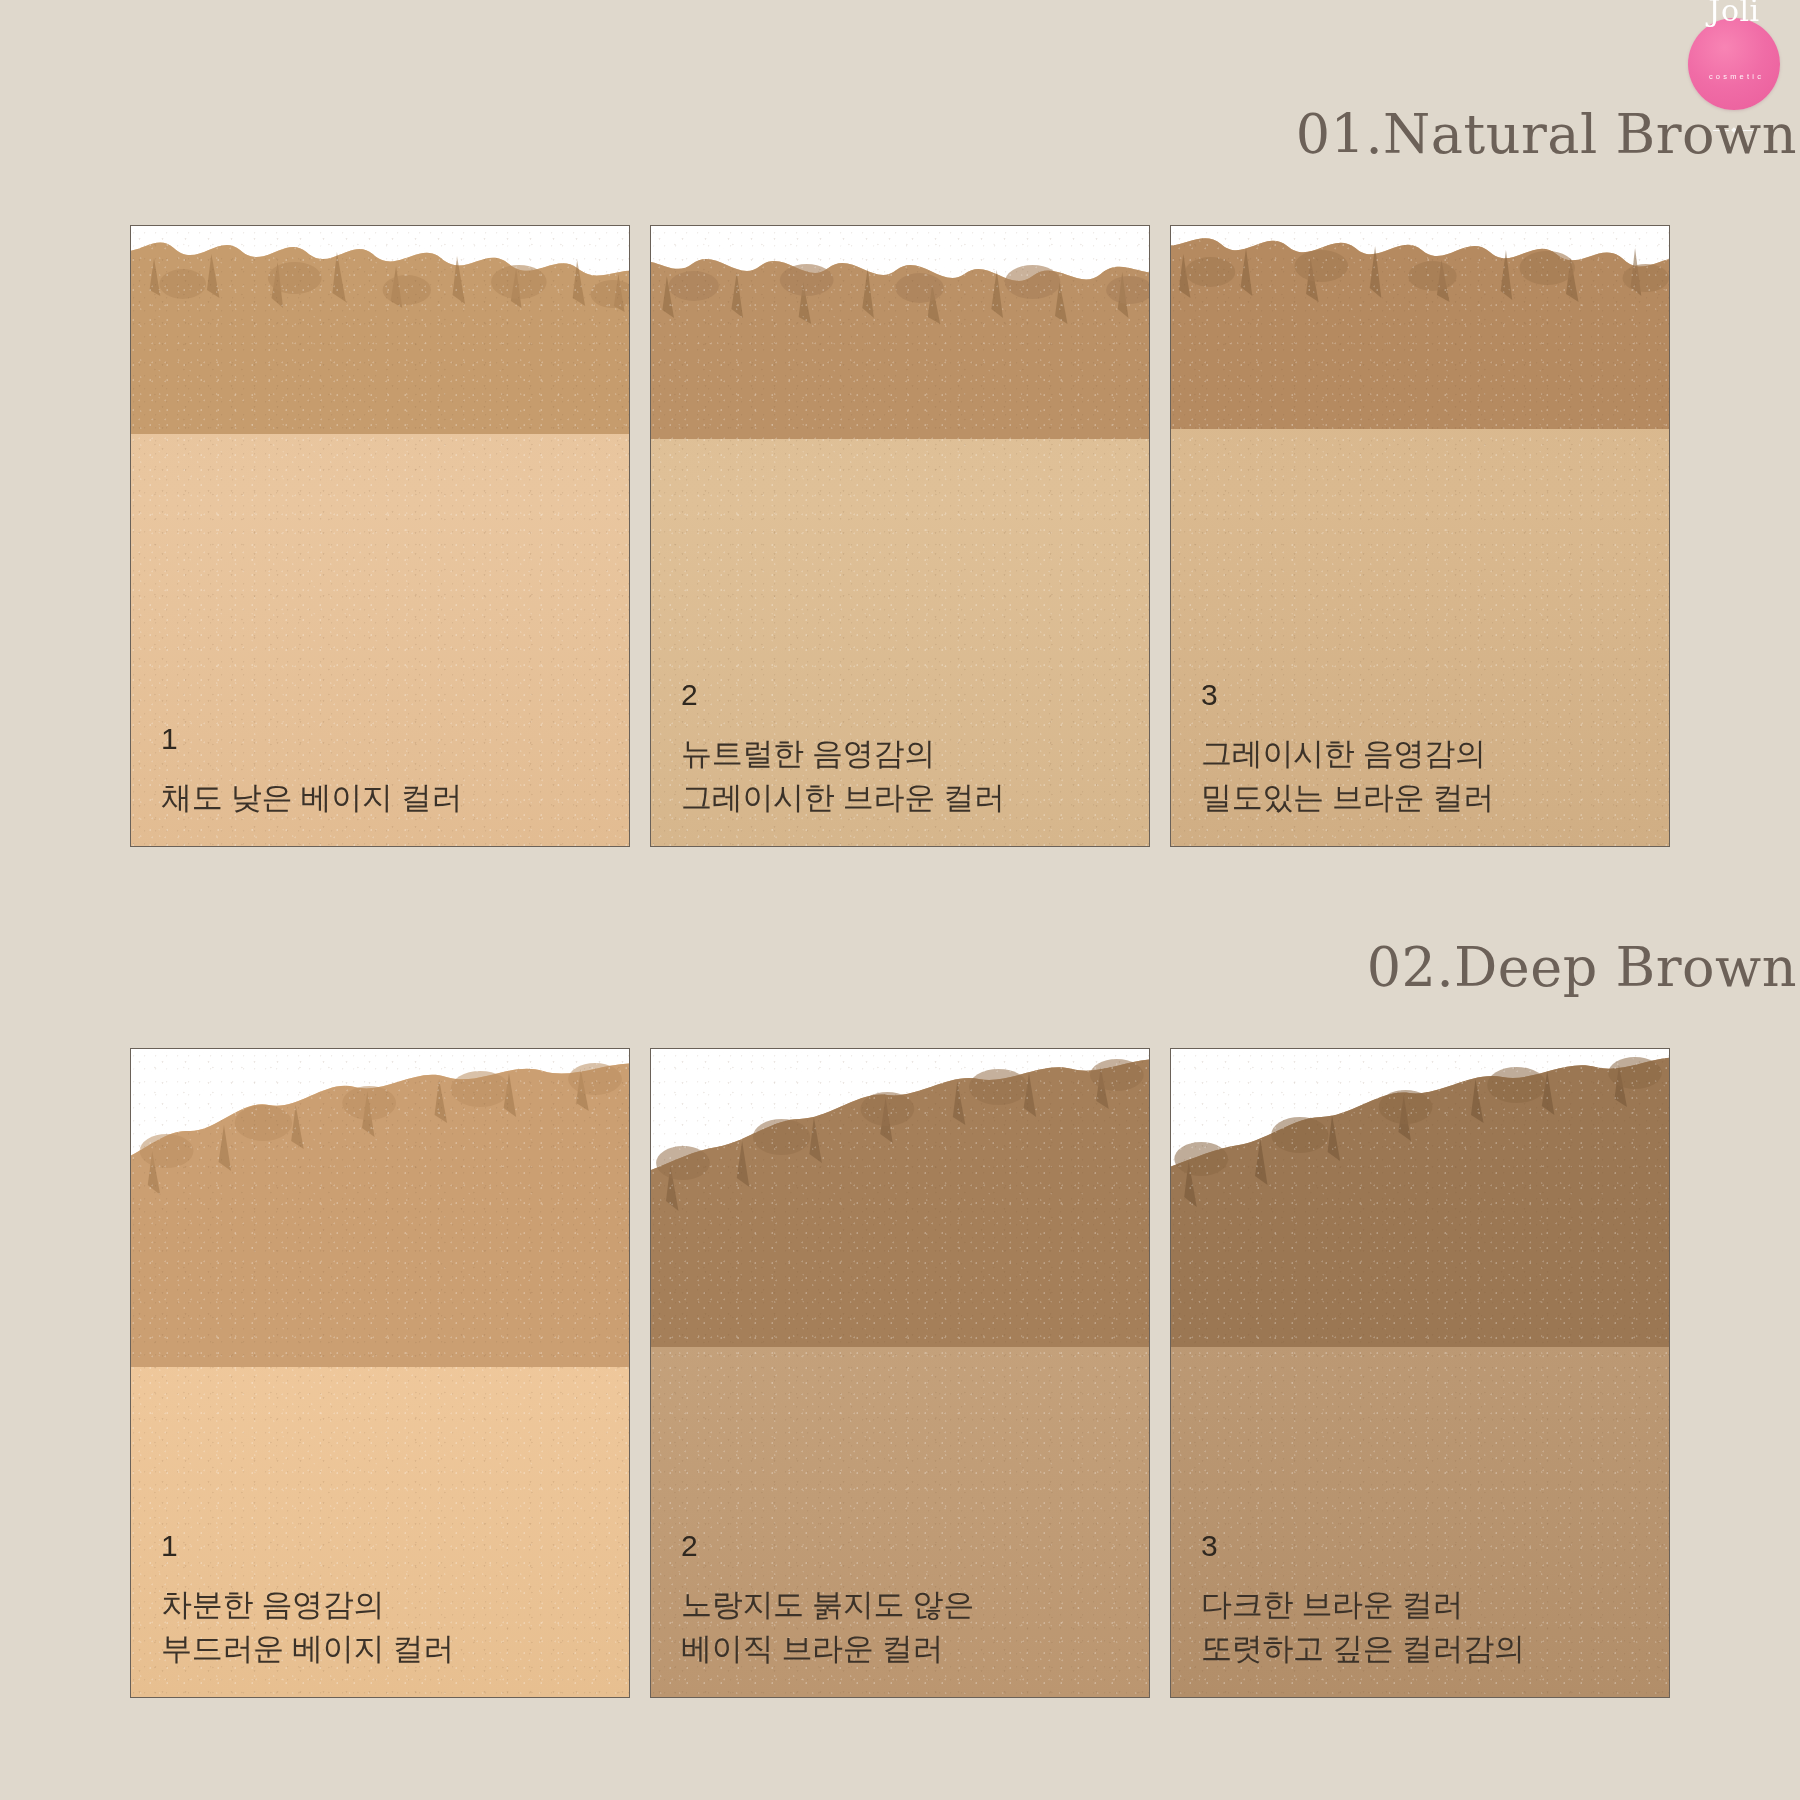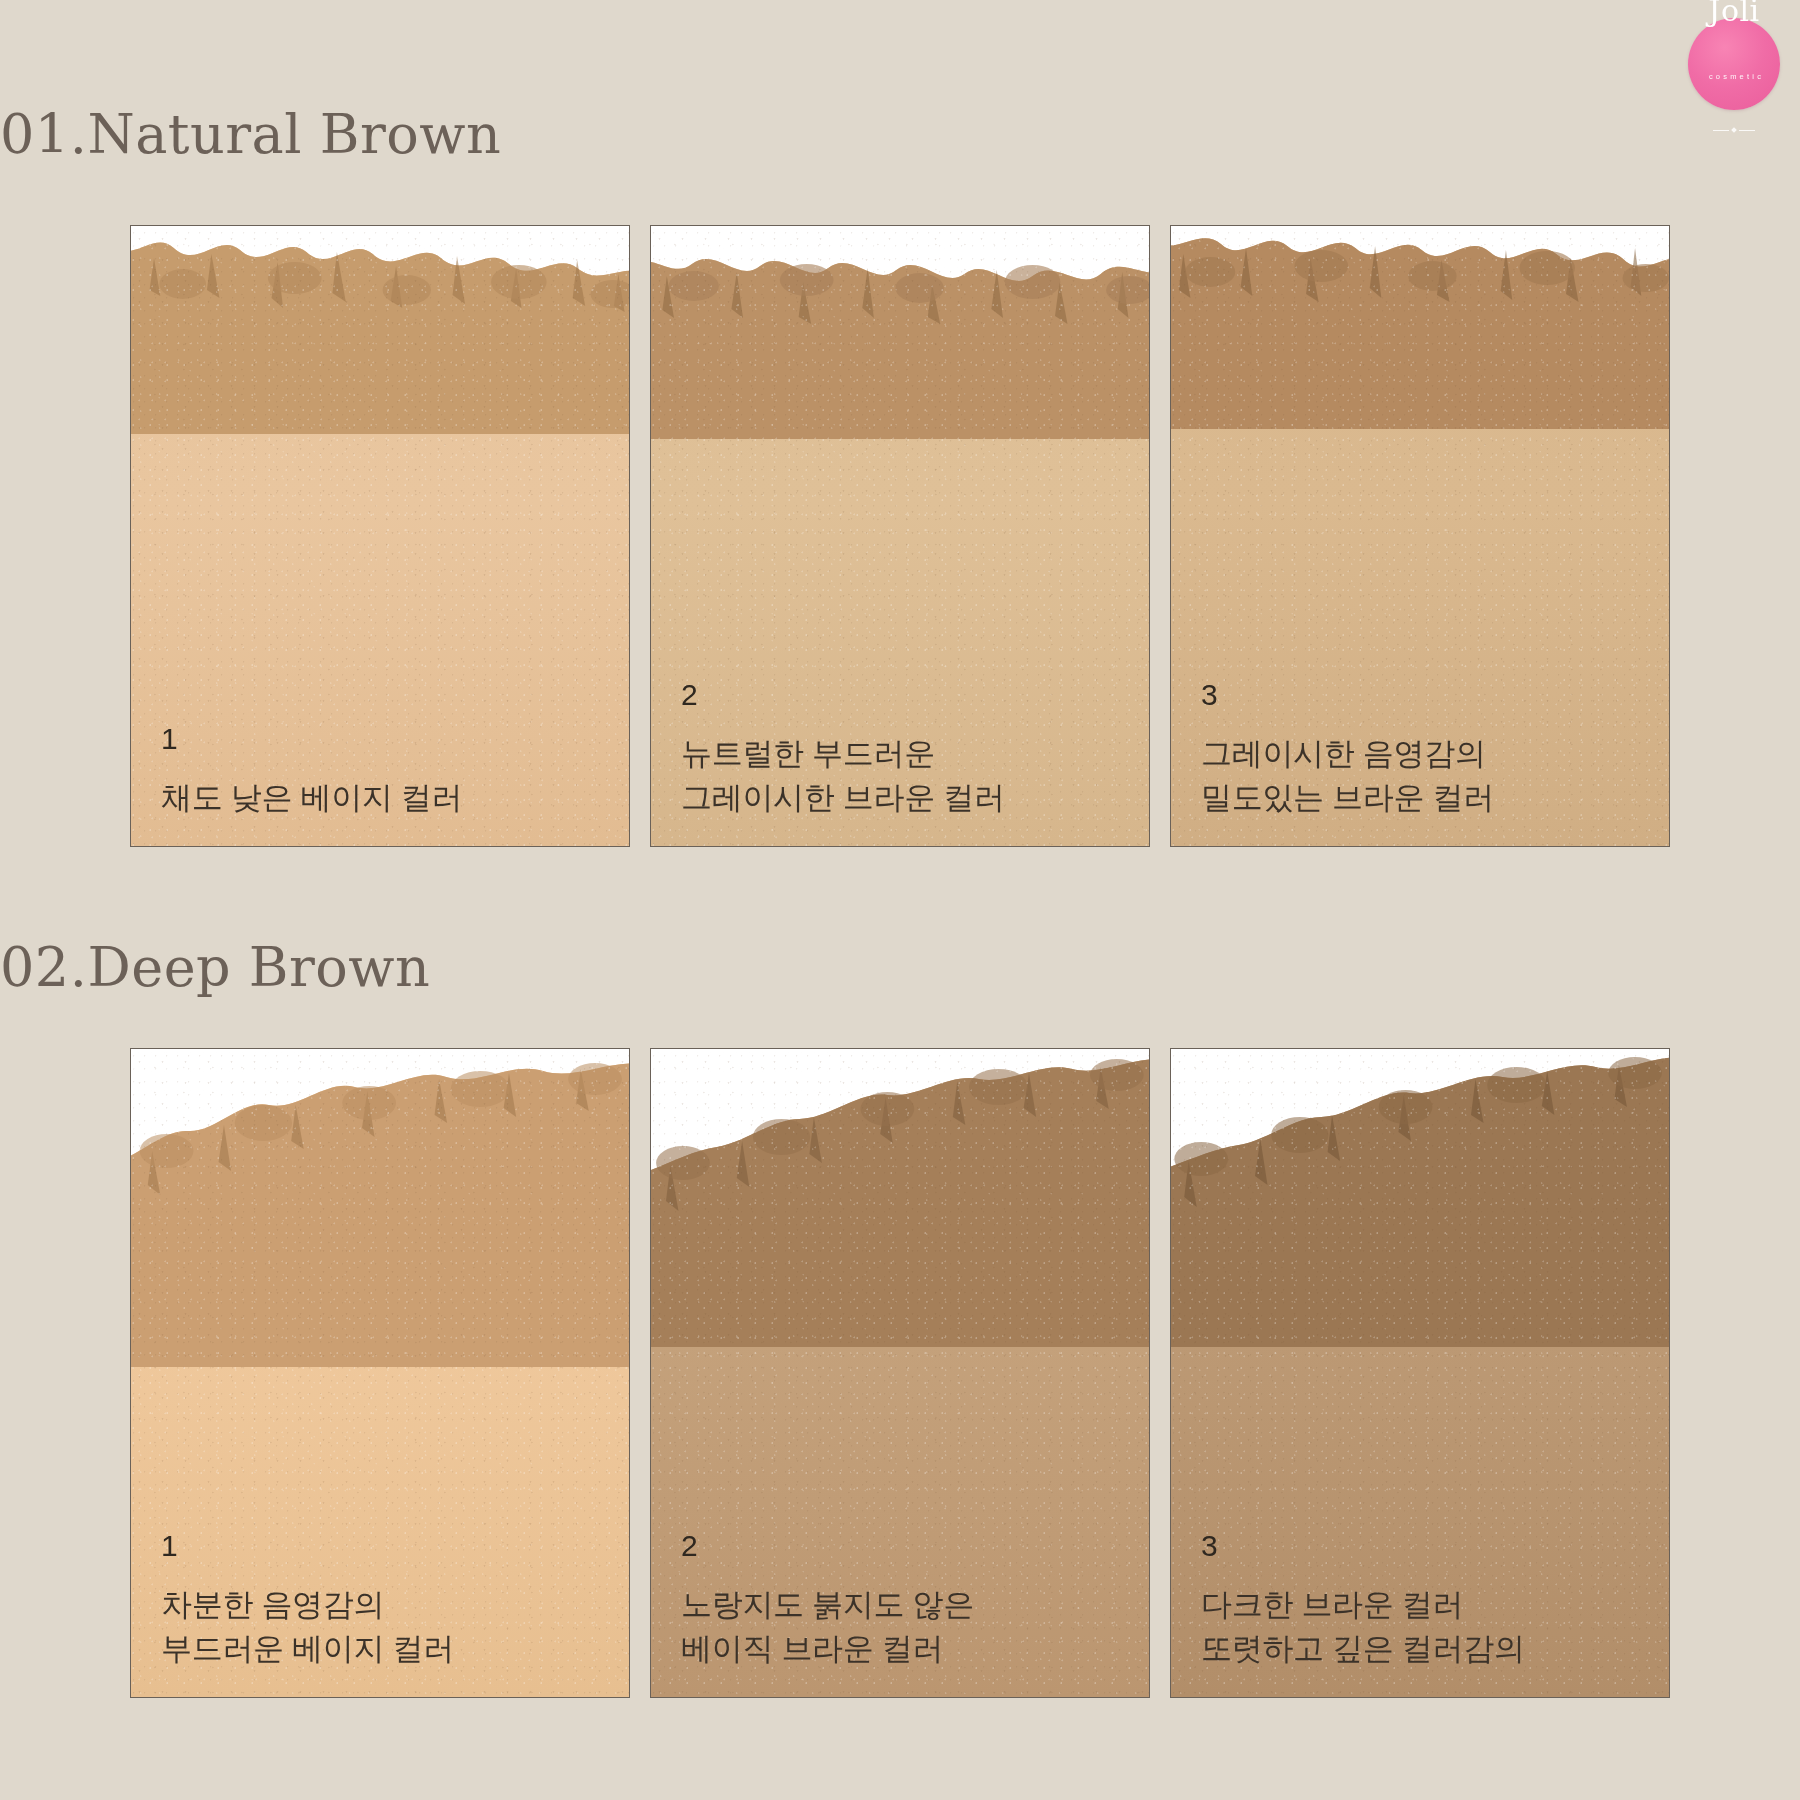--- a/index.html
+++ b/index.html
@@ -65,21 +65,21 @@
     height: 4px;
     background: #ffffff;
     transform: rotate(45deg);
   }
 
   
   .section-title {
     position: absolute;
     left: 0;
     width: 1797px;
-    text-align: left;
+    text-align: right;
     font-family: "DejaVu Serif", serif;
     font-size: 54px;
     color: #6c6158;
     letter-spacing: 0.5px;
     white-space: nowrap;
   }
   #title-1 { top: 103px; }
   #title-2 { top: 936px; }
 
   
@@ -239,21 +239,21 @@
             <ellipse cx="196" cy="56" rx="30" ry="16"></ellipse>
           <ellipse cx="322" cy="64" rx="27" ry="15"></ellipse>
             <ellipse cx="448" cy="58" rx="31" ry="17"></ellipse>
           <ellipse cx="556" cy="66" rx="26" ry="14"></ellipse>
         </g>
       </svg>
     </div>
     <div class="grain"></div>
     <div class="caption">
       <div class="num">2</div>
-      <div class="line">뉴트럴한 부드러운</div>
+      <div class="line">뉴트럴한 음영감의</div>
       <div class="line">그레이시한 브라운 컬러</div>
     </div>
   </div>
 
   <div class="swatch-card">
     <div class="powder-body" style="background:linear-gradient(180deg,#d8b78d 0%,#dab98f 45%,#d0ae84 100%)"></div>
     <div class="crumble" style="top:-2px;height:205px">
       <svg viewBox="0 0 600 205" preserveAspectRatio="none">
         <path fill="#ffffff" d="M0,0 H600 V40 C578,22 552,56 528,36 C502,14 478,50 452,30
           C428,12 402,48 378,28 C352,8 328,46 302,26 C278,8 252,44 228,24

